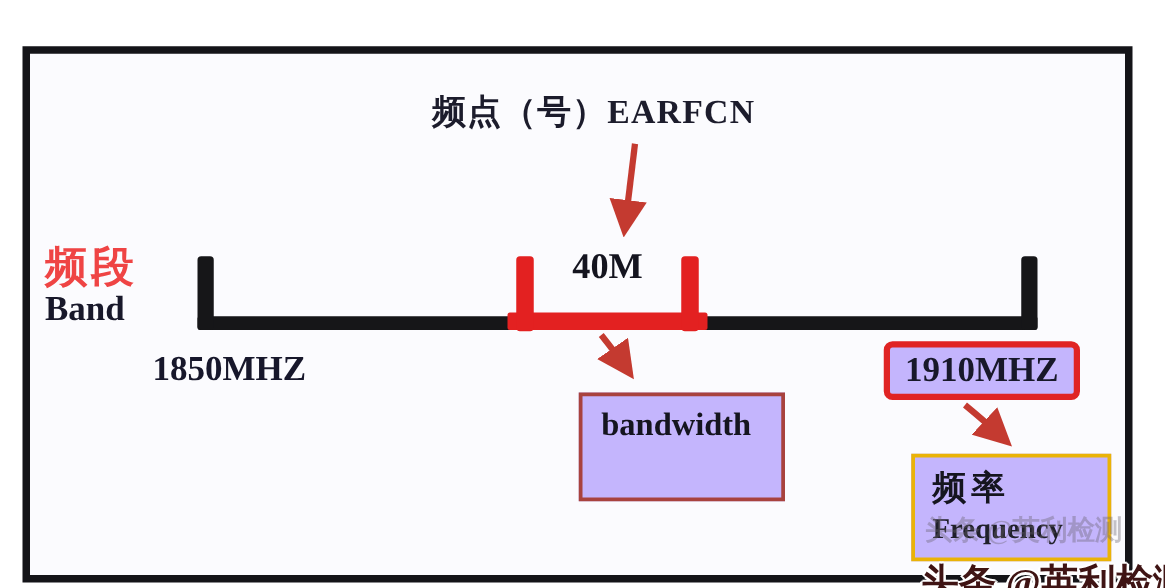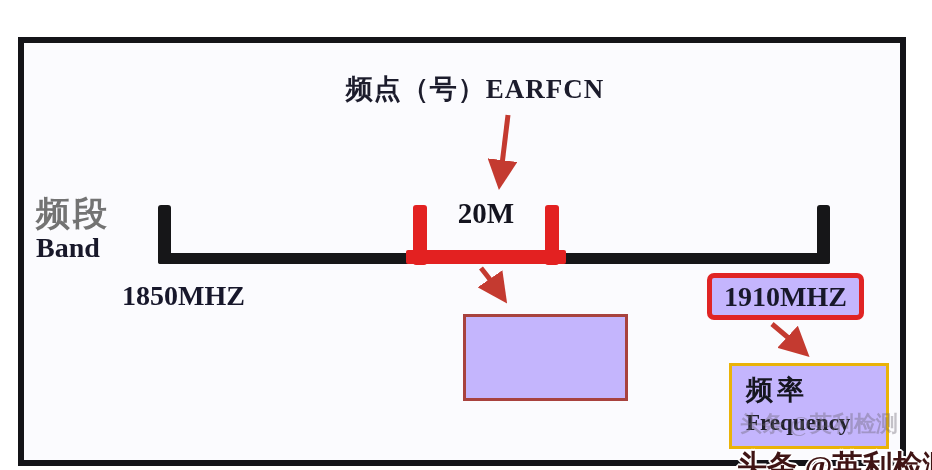--- a/index.html
+++ b/index.html
@@ -12,21 +12,21 @@
   }
   .frame{
     position:absolute;left:18px;top:20px;width:888px;height:429px;
     box-sizing:border-box;border:6px solid #141418;background:#fbfbfe;
   }
   .title{
     position:absolute;left:330px;top:54px;width:290px;
     font-size:27px;font-weight:bold;letter-spacing:1px;color:#1c1c2c;
     white-space:nowrap;text-align:center;
   }
-  .band-zh{position:absolute;left:36px;top:174px;font-size:34px;font-weight:bold;color:#737373;letter-spacing:3px;}
+  .band-zh{position:absolute;left:36px;top:174px;font-size:34px;font-weight:bold;color:#ef4444;letter-spacing:3px;}
   .band-en{position:absolute;left:36px;top:215px;font-size:28px;font-weight:bold;color:#18182a;}
   .tick{position:absolute;width:13px;height:59px;background:#161618;border-radius:3px;}
   .tick-left{left:158px;top:188px;}
   .tick-right{left:817px;top:188px;}
   .band-line{position:absolute;left:158px;top:236px;width:672px;height:11px;background:#161618;border-radius:2px;}
   .bw-seg{position:absolute;left:406px;top:233px;width:160px;height:14px;background:#e32121;border-radius:2px;z-index:2;}
   .bw-bar{position:absolute;width:14px;height:60px;background:#e32121;border-radius:3px;z-index:2;}
   .bw-bar-left{left:413px;top:188px;}
   .bw-bar-right{left:545px;top:188px;}
   .bw-value{
@@ -78,36 +78,37 @@
   <div class="band-zh">频段</div>
   <div class="band-en">Band</div>
 
   <div class="band-line"></div>
   <div class="tick tick-left"></div>
   <div class="tick tick-right"></div>
 
   <div class="bw-seg"></div>
   <div class="bw-bar bw-bar-left"></div>
   <div class="bw-bar bw-bar-right"></div>
-  <div class="bw-value">20M</div>
+  <div class="bw-value">40M</div>
 
   <div class="freq-start">1850MHZ</div>
 
   <svg class="arrows" viewBox="0 0 932 470">
     <defs>
       <marker id="ah" markerWidth="6" markerHeight="6" refX="4.2" refY="3" orient="auto">
         <polygon points="0,0 6,3 0,6" fill="#c43a30"></polygon>
       </marker>
     </defs>
     <path d="M508,98 L500,164" stroke="#c43a30" stroke-width="5" fill="none" marker-end="url(#ah)"></path>
     <path d="M481,251 Q493,266 502,279" stroke="#c43a30" stroke-width="5" fill="none" marker-end="url(#ah)"></path>
     <path d="M772,307 Q789,321 803,334" stroke="#c43a30" stroke-width="5" fill="none" marker-end="url(#ah)"></path>
   </svg>
 
   <div class="box bandwidth-box">
+    <div class="en">bandwidth</div>
   </div>
 
   <div class="box freq-end-box">
     <span>1910MHZ</span>
   </div>
 
   <div class="box frequency-box">
     <div class="zh">频率</div>
     <div class="en">
       <span>Frequency</span>

